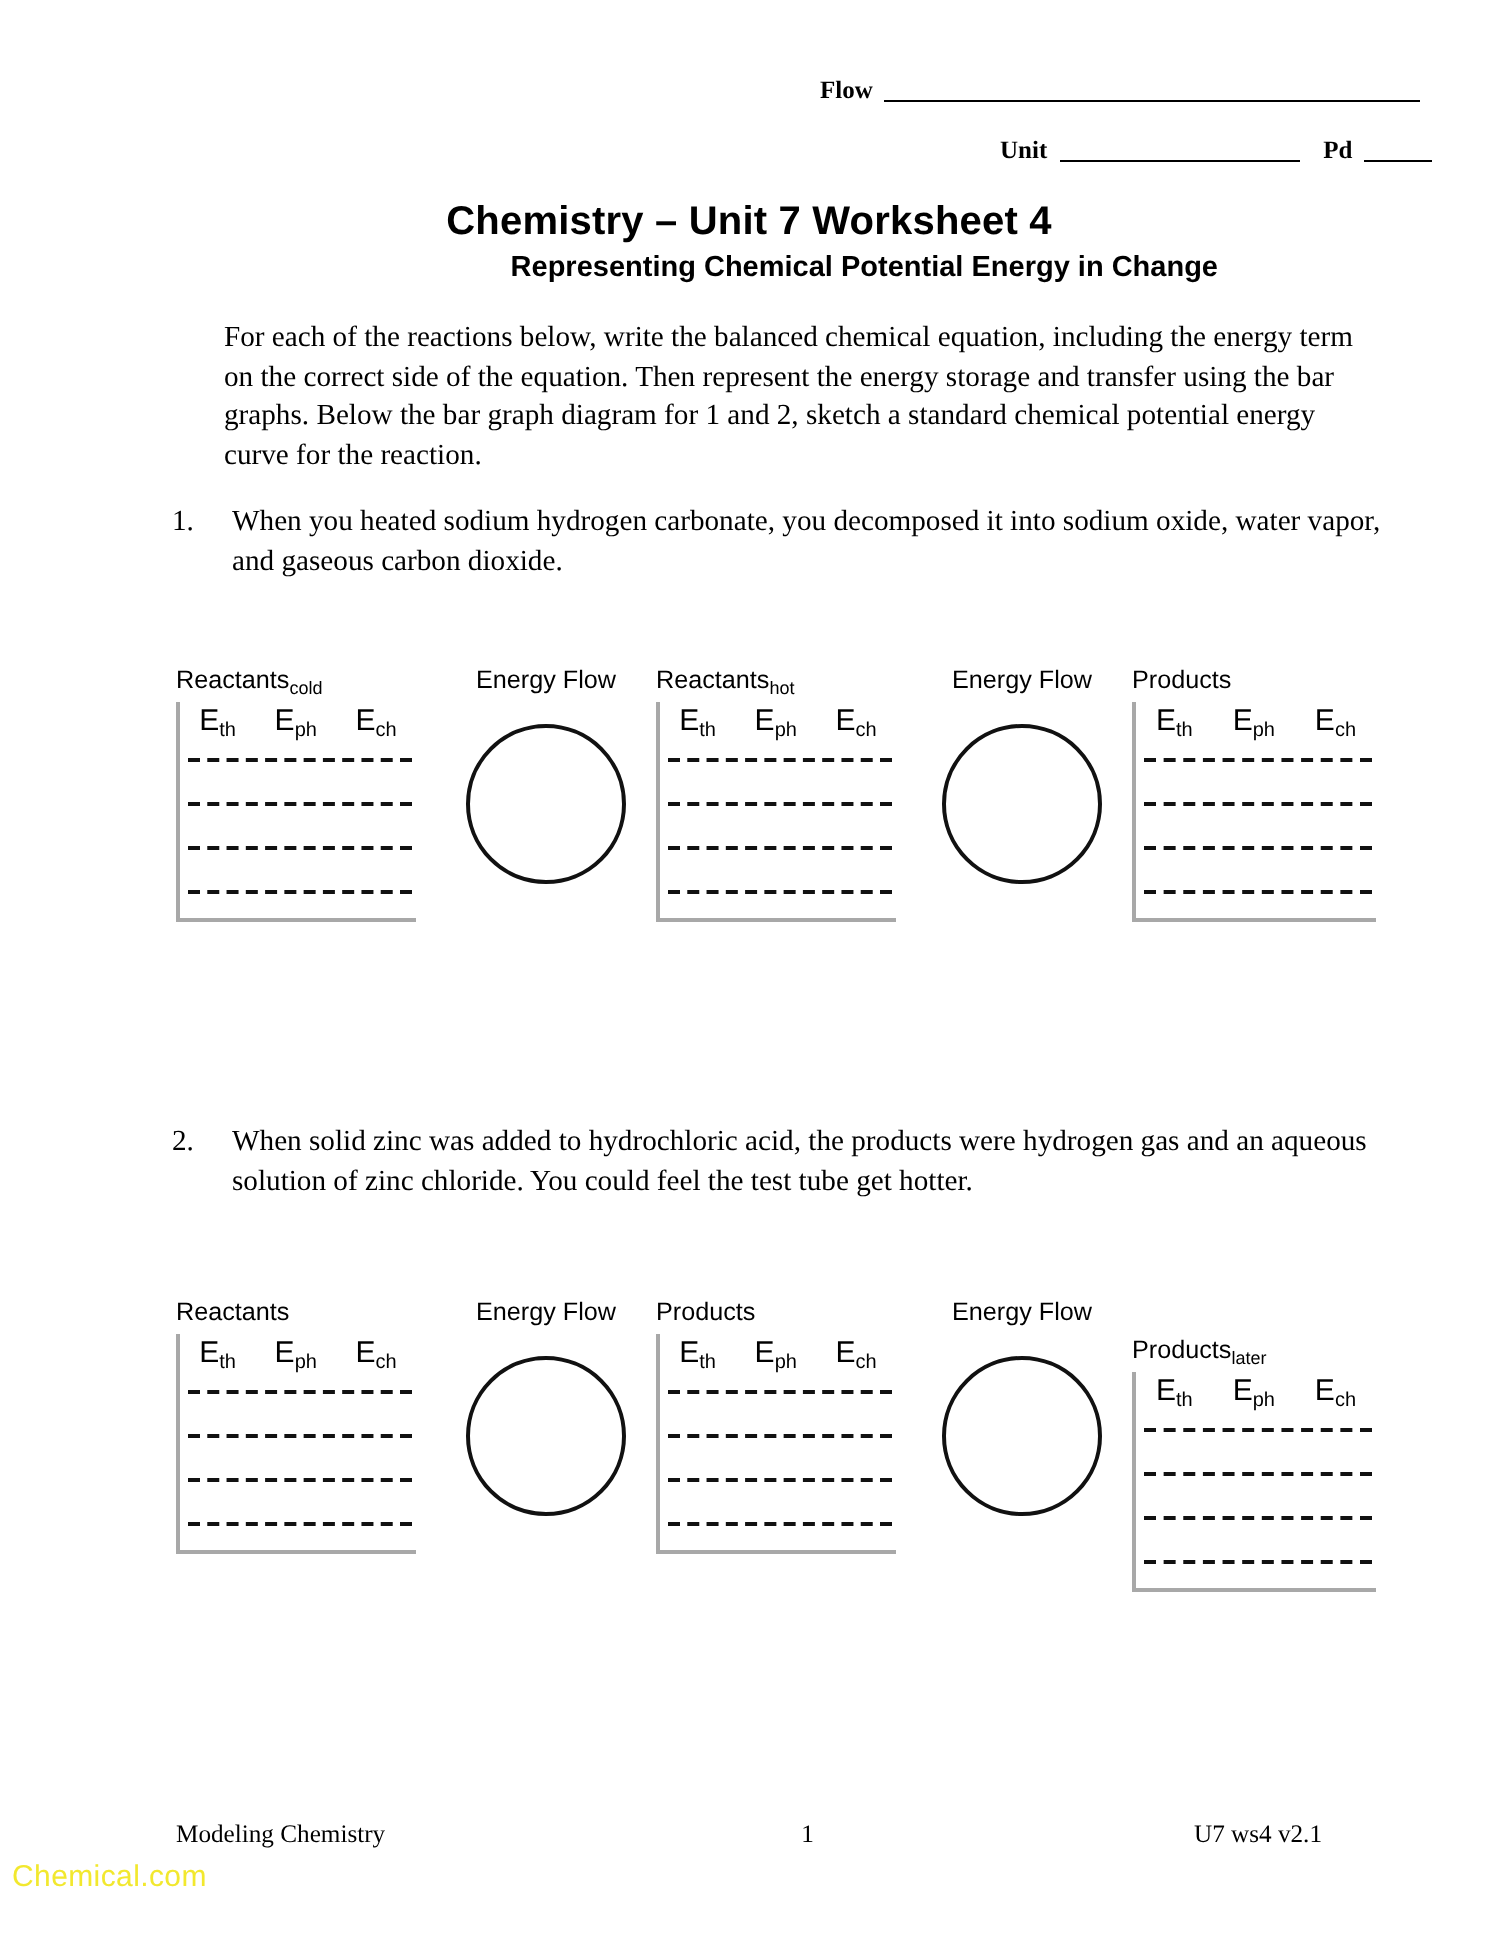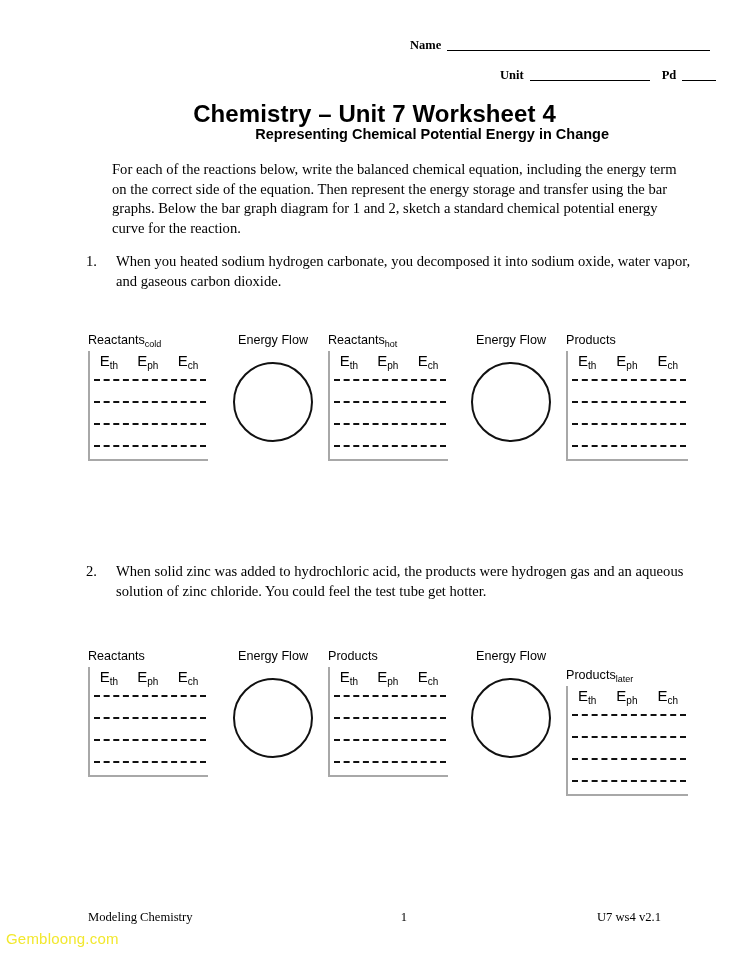--- a/index.html
+++ b/index.html
@@ -52,21 +52,21 @@
 
   
   .title-main {
     position: absolute;
     top: 100px;
     left: 0;
     width: 749px;
     text-align: center;
     font-family: "Liberation Sans", sans-serif;
     font-weight: bold;
-    font-size: 24px;
+    font-size: 20px;
     letter-spacing: 0.1px;
   }
   .title-sub {
     position: absolute;
     top: 126px;
     left: 0;
     width: 609px;
     text-align: right;
     font-family: "Liberation Sans", sans-serif;
     font-weight: bold;
@@ -209,21 +209,21 @@
     font-family: "Liberation Sans", sans-serif;
     font-size: 15px;
     color: #f2e82e;
     letter-spacing: 0.2px;
   }
 </style>
 </head>
 <body>
 
 <div class="name-row">
-  <span class="fieldlabel">Name</span>
+  <span class="fieldlabel">Flow</span>
   <span class="rule rule-name"></span>
 </div>
 
 <div class="date-row">
   <span class="fieldlabel">Unit</span>
   <span class="rule rule-date"></span>
   <span class="fieldlabel pd-label">Pd</span>
   <span class="rule rule-pd"></span>
 </div>
 
@@ -359,13 +359,13 @@
   </div>
 
 </div>
 
 <div class="footer">
   <span class="footer-left">Modeling Chemistry</span>
   <span class="footer-center">1</span>
   <span class="footer-right">U7 ws4 v2.1</span>
 </div>
 
-<div class="watermark">Gembloong.com</div>
+<div class="watermark">Chemical.com</div>
 
 </body></html>

